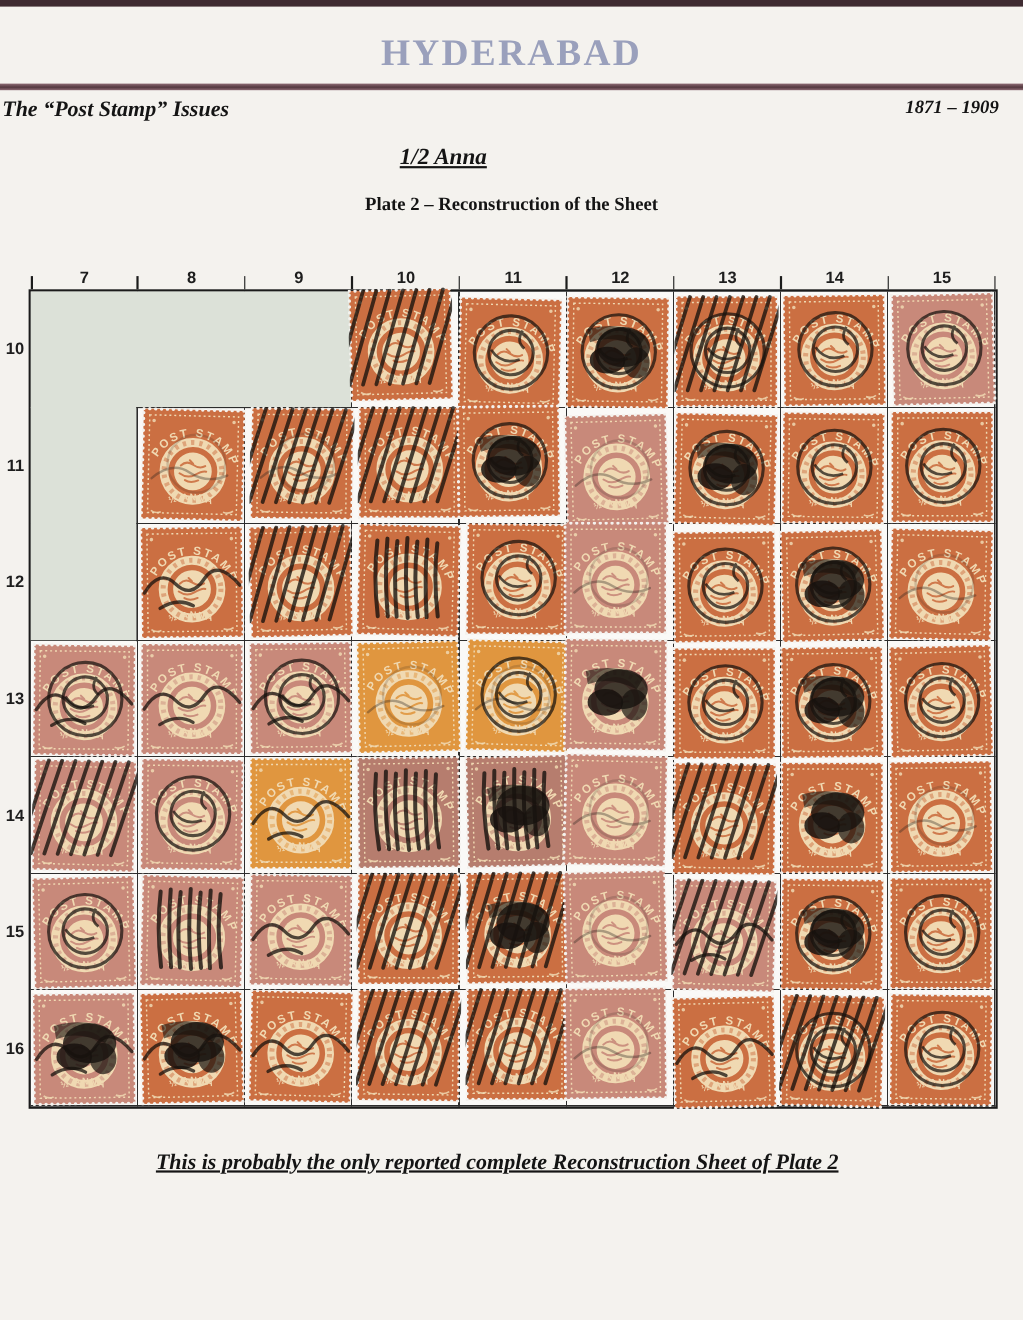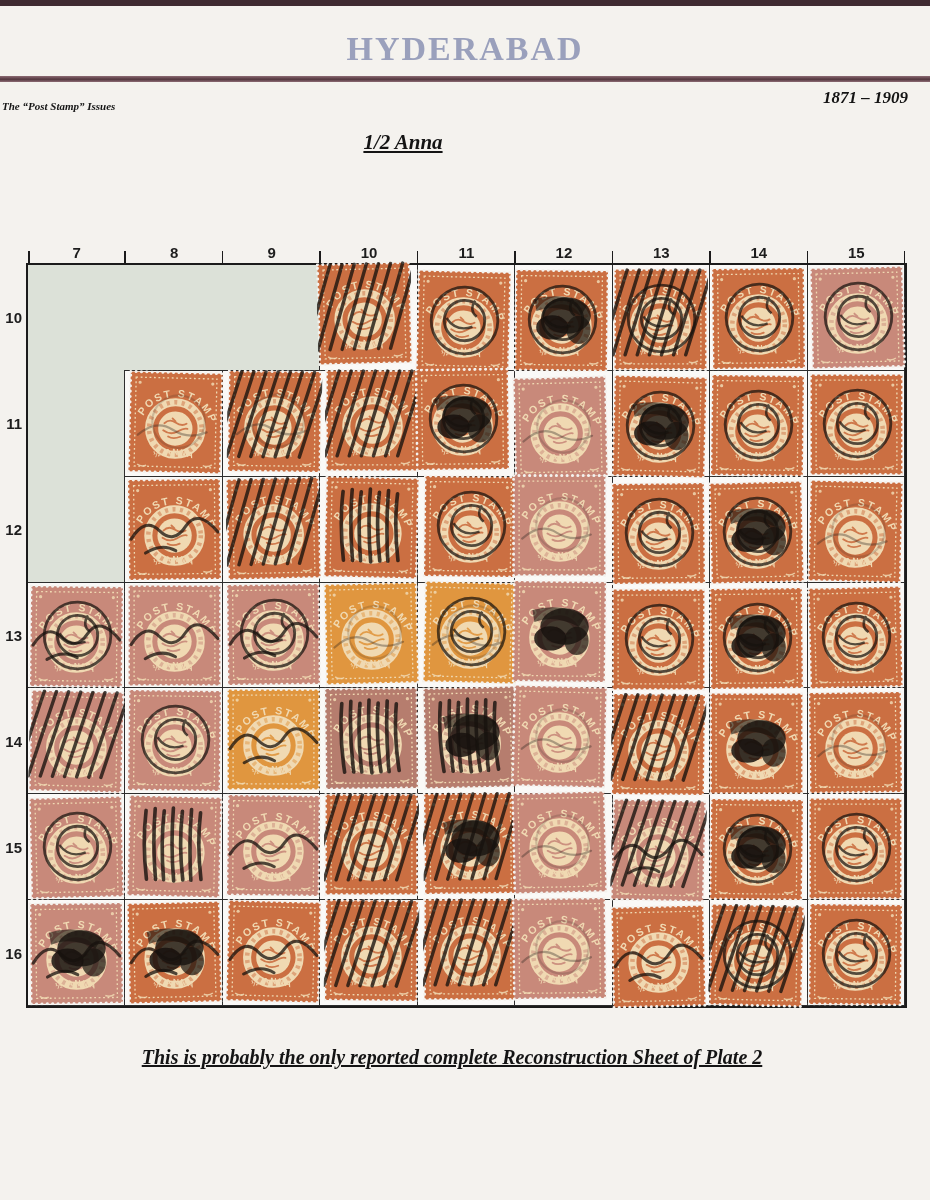--- a/index.html
+++ b/index.html
@@ -3,21 +3,21 @@
 <meta charset="utf-8">
 <style>
   html,body{margin:0;padding:0;}
   .page{position:relative;width:930px;height:1200px;background:var(--page,#f4f2ee);
         font-family:"Liberation Serif",serif;overflow:hidden;}
   .top-strip{position:absolute;left:0;top:0;width:930px;height:6px;background:var(--top_strip,#3f2b31);}
   .title{position:absolute;left:0;top:30px;width:930px;text-align:center;
          font-size:34px;font-weight:bold;letter-spacing:2px;color:var(--title,#9aa0bc);}
   .rule{position:absolute;left:0;top:76px;width:930px;height:6px;
         background:linear-gradient(180deg,var(--rule_light,#8d6b74) 0%,var(--rule_dark,#54383f) 55%,var(--rule_light,#8d6b74) 100%);}
-  .sub-left{position:absolute;left:2px;top:88px;font-size:11px;font-weight:bold;font-style:italic;color:var(--text,#141414);margin-top:12px;}
+  .sub-left{position:absolute;left:2px;top:88px;font-size:20px;font-weight:bold;font-style:italic;color:var(--text,#141414);}
   .sub-right{position:absolute;right:22px;top:88px;font-size:17px;font-weight:bold;font-style:italic;color:var(--text,#141414);}
   .h-anna{position:absolute;left:0;top:130px;width:806px;text-align:center;font-size:21px;
           font-weight:bold;font-style:italic;text-decoration:underline;color:var(--text,#141414);}
   .h-plate{position:absolute;left:0;top:176px;width:930px;text-align:center;font-size:17px;font-weight:bold;color:var(--text,#141414);}
   .h-comp{position:absolute;left:0;top:211px;width:930px;text-align:center;font-size:17px;font-weight:bold;color:var(--text,#141414);}
   .sheet{position:absolute;left:26px;top:263px;width:877px;height:741px;
          border:2px solid var(--border,#1b1b1b);background:var(--sheet_bg,#faf9f7);}
   .gridlines{position:absolute;left:0;top:0;width:877px;height:741px;z-index:1;pointer-events:none;
     background-image:
       repeating-linear-gradient(90deg,transparent 0,transparent 96.44px,var(--line,#2d2d2d) 96.44px,var(--line,#2d2d2d) 97.44px),
@@ -127,20 +127,21 @@
   </defs>
 </svg>
 
 <div class="page">
   <div class="top-strip"></div>
   <div class="title">HYDERABAD</div>
   <div class="rule"></div>
   <div class="sub-left">The “Post Stamp” Issues</div>
   <div class="sub-right">1871 – 1909</div>
   <div class="h-anna">1/2 Anna</div>
+  <div class="h-plate">Plate 2 – Reconstruction of the Sheet</div>
 
   <div class="sheet">
     <div class="gridlines"></div>
     <div class="green green-a"></div>
     <div class="green green-b"></div>
     <div class="blk-line blk-v"></div>
     <div class="blk-line blk-h"></div>
     <div id="colLabels">
         <div class="col-label" style="left: 0px; width: 97.444px;">7</div>
         <div class="col-label" style="left: 97.444px; width: 97.444px;">8</div>

